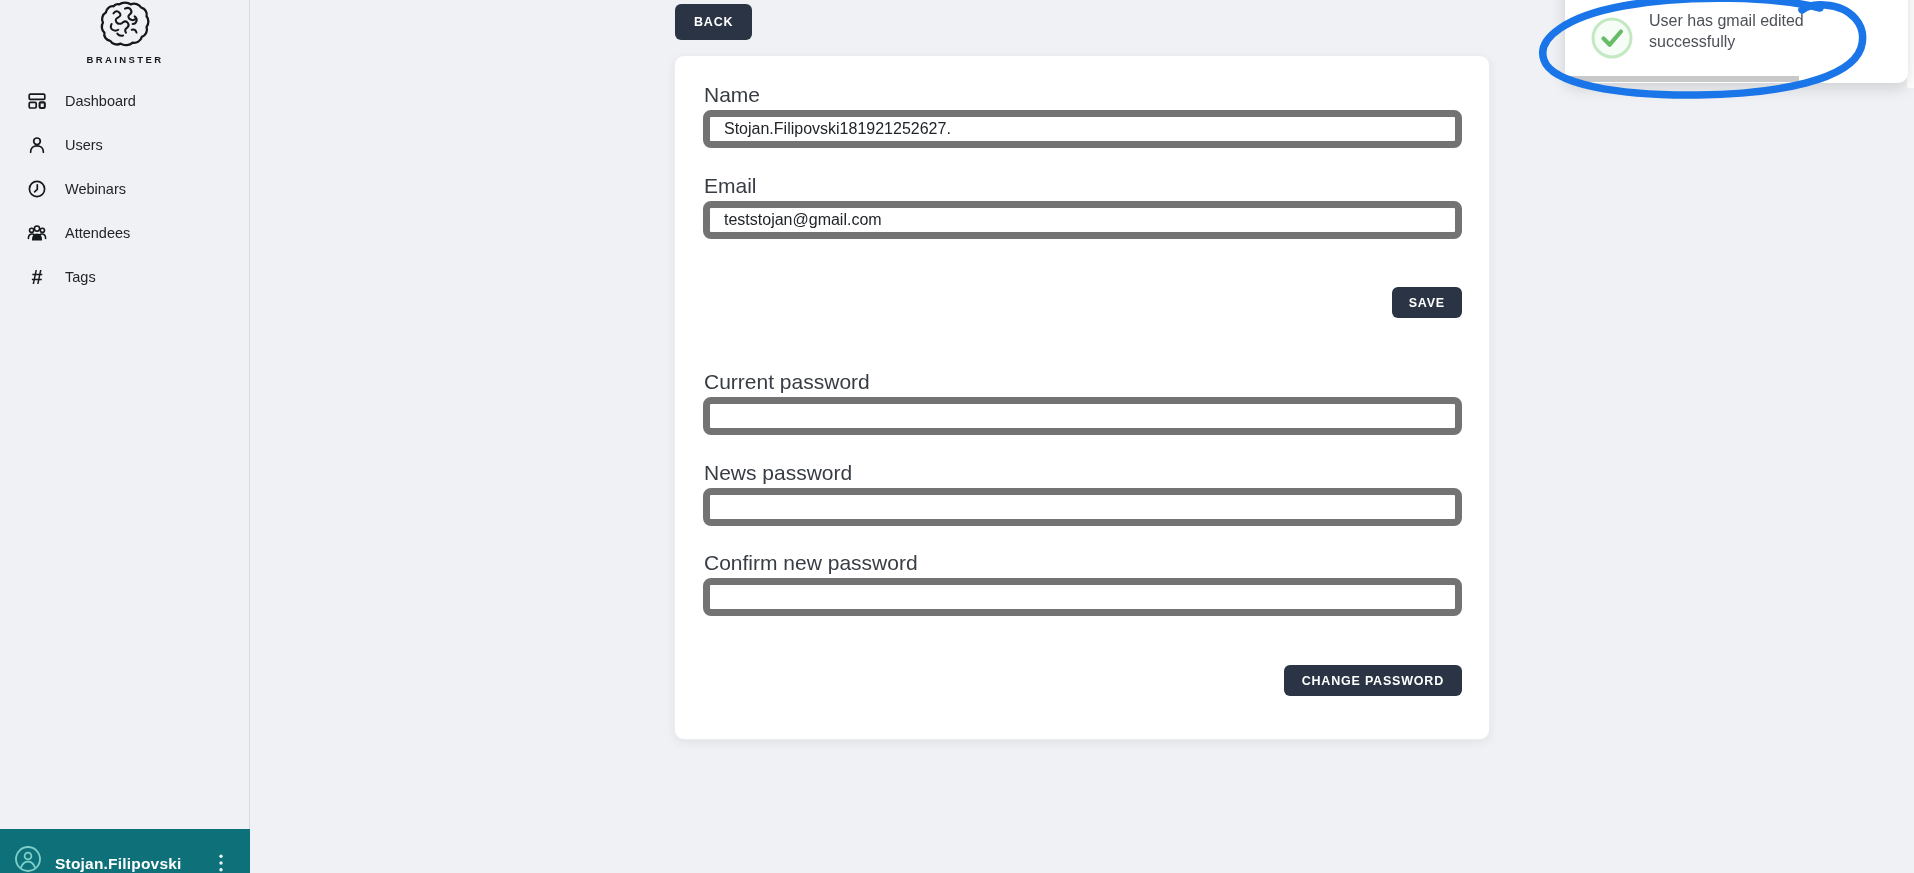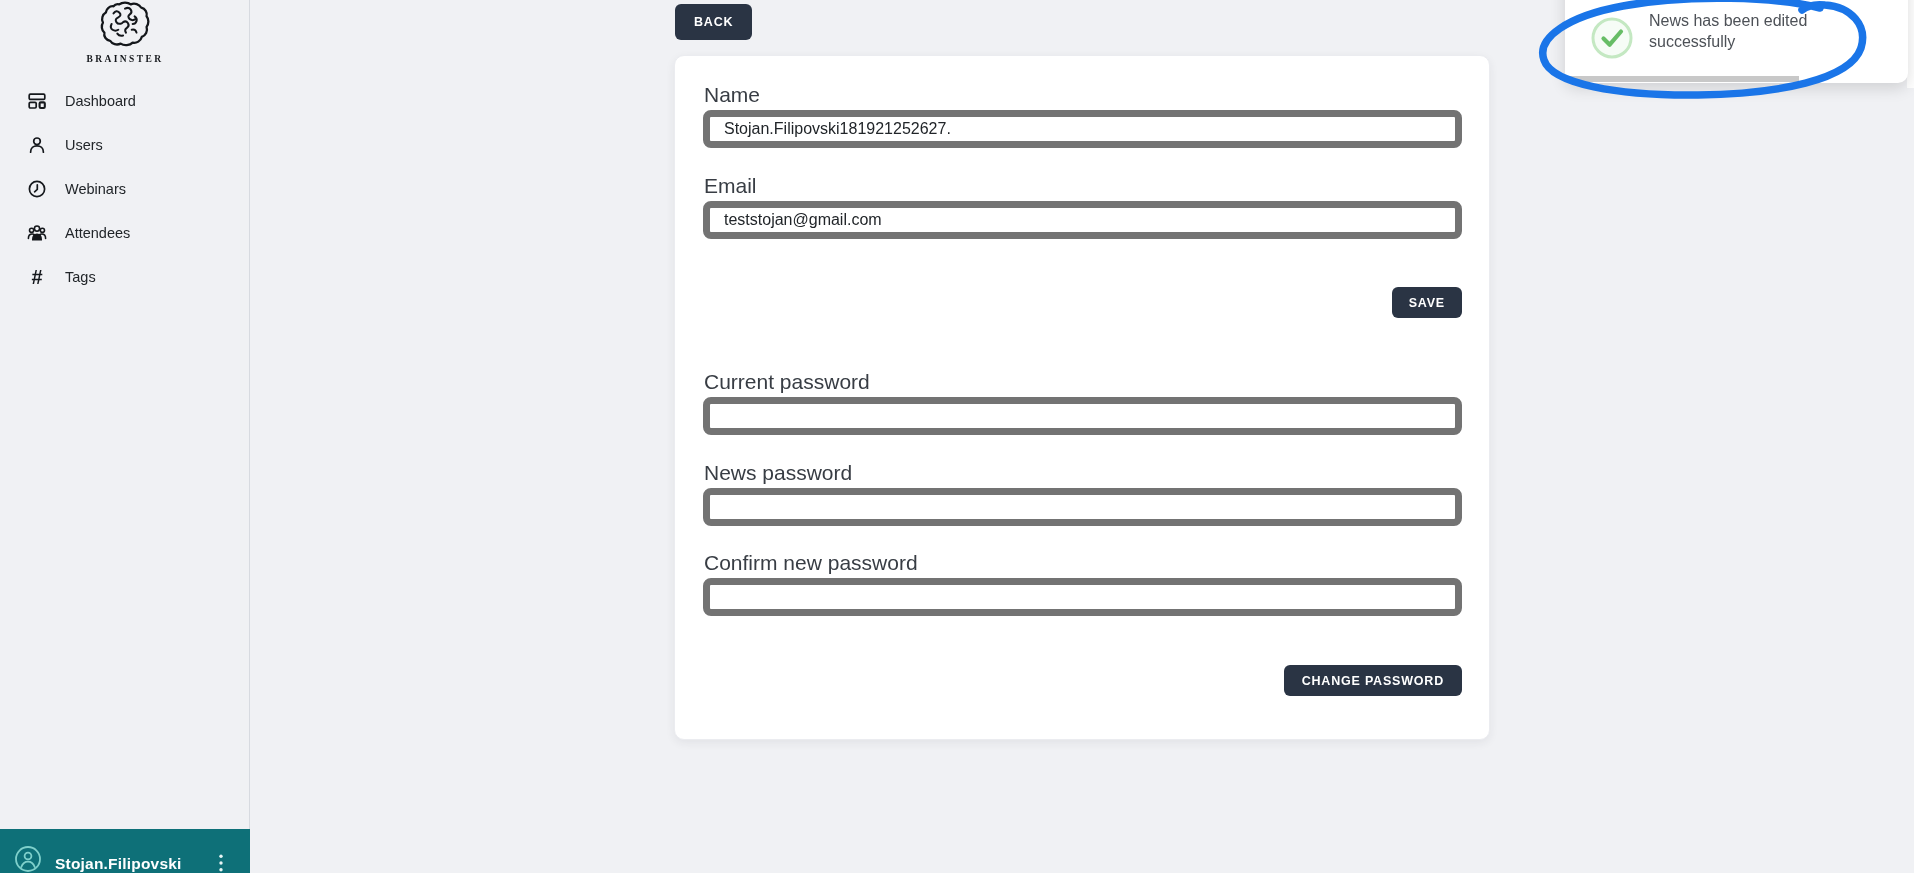--- a/index.html
+++ b/index.html
@@ -3,21 +3,21 @@
 <meta charset="utf-8">
 <style>
   html,body{margin:0;padding:0;background:#e9eaee;}
   .stage{
     position:relative;width:1914px;height:873px;overflow:hidden;
     background:#f0f1f4;font-family:"Liberation Sans",sans-serif;
     -webkit-font-smoothing:antialiased;
   }
   
   .sidebar{position:absolute;left:0;top:0;width:250px;height:873px;background:#f0f1f4;border-right:1px solid #d7dae0;box-sizing:border-box;}
-  .logo{position:absolute;top:1px;left:0;width:250px;text-align:center;font-family:Liberation Serif, serif;}
+  .logo{position:absolute;top:1px;left:0;width:250px;text-align:center;}
   .logo .brand{font-size:9.5px;font-weight:bold;letter-spacing:2.4px;color:#15181c;margin-top:3px;}
   .nav{position:absolute;top:79px;left:12px;right:1px;}
   .nav-item{height:44px;display:flex;align-items:center;padding-left:15px;cursor:pointer;}
   .nav-item .ic{width:20px;height:20px;display:flex;align-items:center;justify-content:center;flex:0 0 20px;}
   .nav-item .lbl{margin-left:18px;font-size:14.5px;color:#212529;}
   .hash-glyph::before{content:"#";}
   .hash-glyph{font-size:20px;font-weight:700;color:#15181c;line-height:20px;}
   .user-bar{position:absolute;left:0;bottom:0;width:250px;height:44px;background:#0e7078;display:flex;align-items:flex-end;padding:0 14px;box-sizing:border-box;}
   .user-bar .uname{margin-left:13px;font-size:15.5px;font-weight:bold;color:#ffffff;letter-spacing:.2px;}
   .user-bar .kebab{margin-left:auto;margin-right:12px;display:flex;align-items:center;cursor:pointer;}
@@ -162,21 +162,21 @@
     </div>
   </div>
 
   <div class="scroll-sliver"></div>
 
   <div class="toast">
     <svg class="toast-check" width="42" height="42" viewBox="0 0 42 42">
       <circle cx="21" cy="21" r="19" stroke="#c4e8c2" stroke-width="3" fill="#f6fcf6"></circle>
       <path d="M12.5 21.5 l6.2 6.2 L30 14.5" stroke="#67bd66" stroke-width="4.2" fill="none" stroke-linecap="round" stroke-linejoin="round"></path>
     </svg>
-    <div class="toast-msg">News has been edited successfully</div>
+    <div class="toast-msg">User has gmail edited successfully</div>
     <div class="toast-progress"></div>
   </div>
 
   <svg class="annotation" width="356" height="112" viewBox="0 0 356 112">
     <path d="M292 14 C 250 3, 160 0, 95 12 C 40 22, 8 44, 16 66 C 24 90, 90 102, 170 101 C 250 100, 322 86, 333 54 C 340 31, 323 13, 297 11 C 288 10, 279 12, 274 16" fill="none" stroke="#1a75e8" stroke-width="7.5" stroke-linecap="round" stroke-linejoin="round"></path>
   </svg>
 
 </div>
 
 </body></html>

